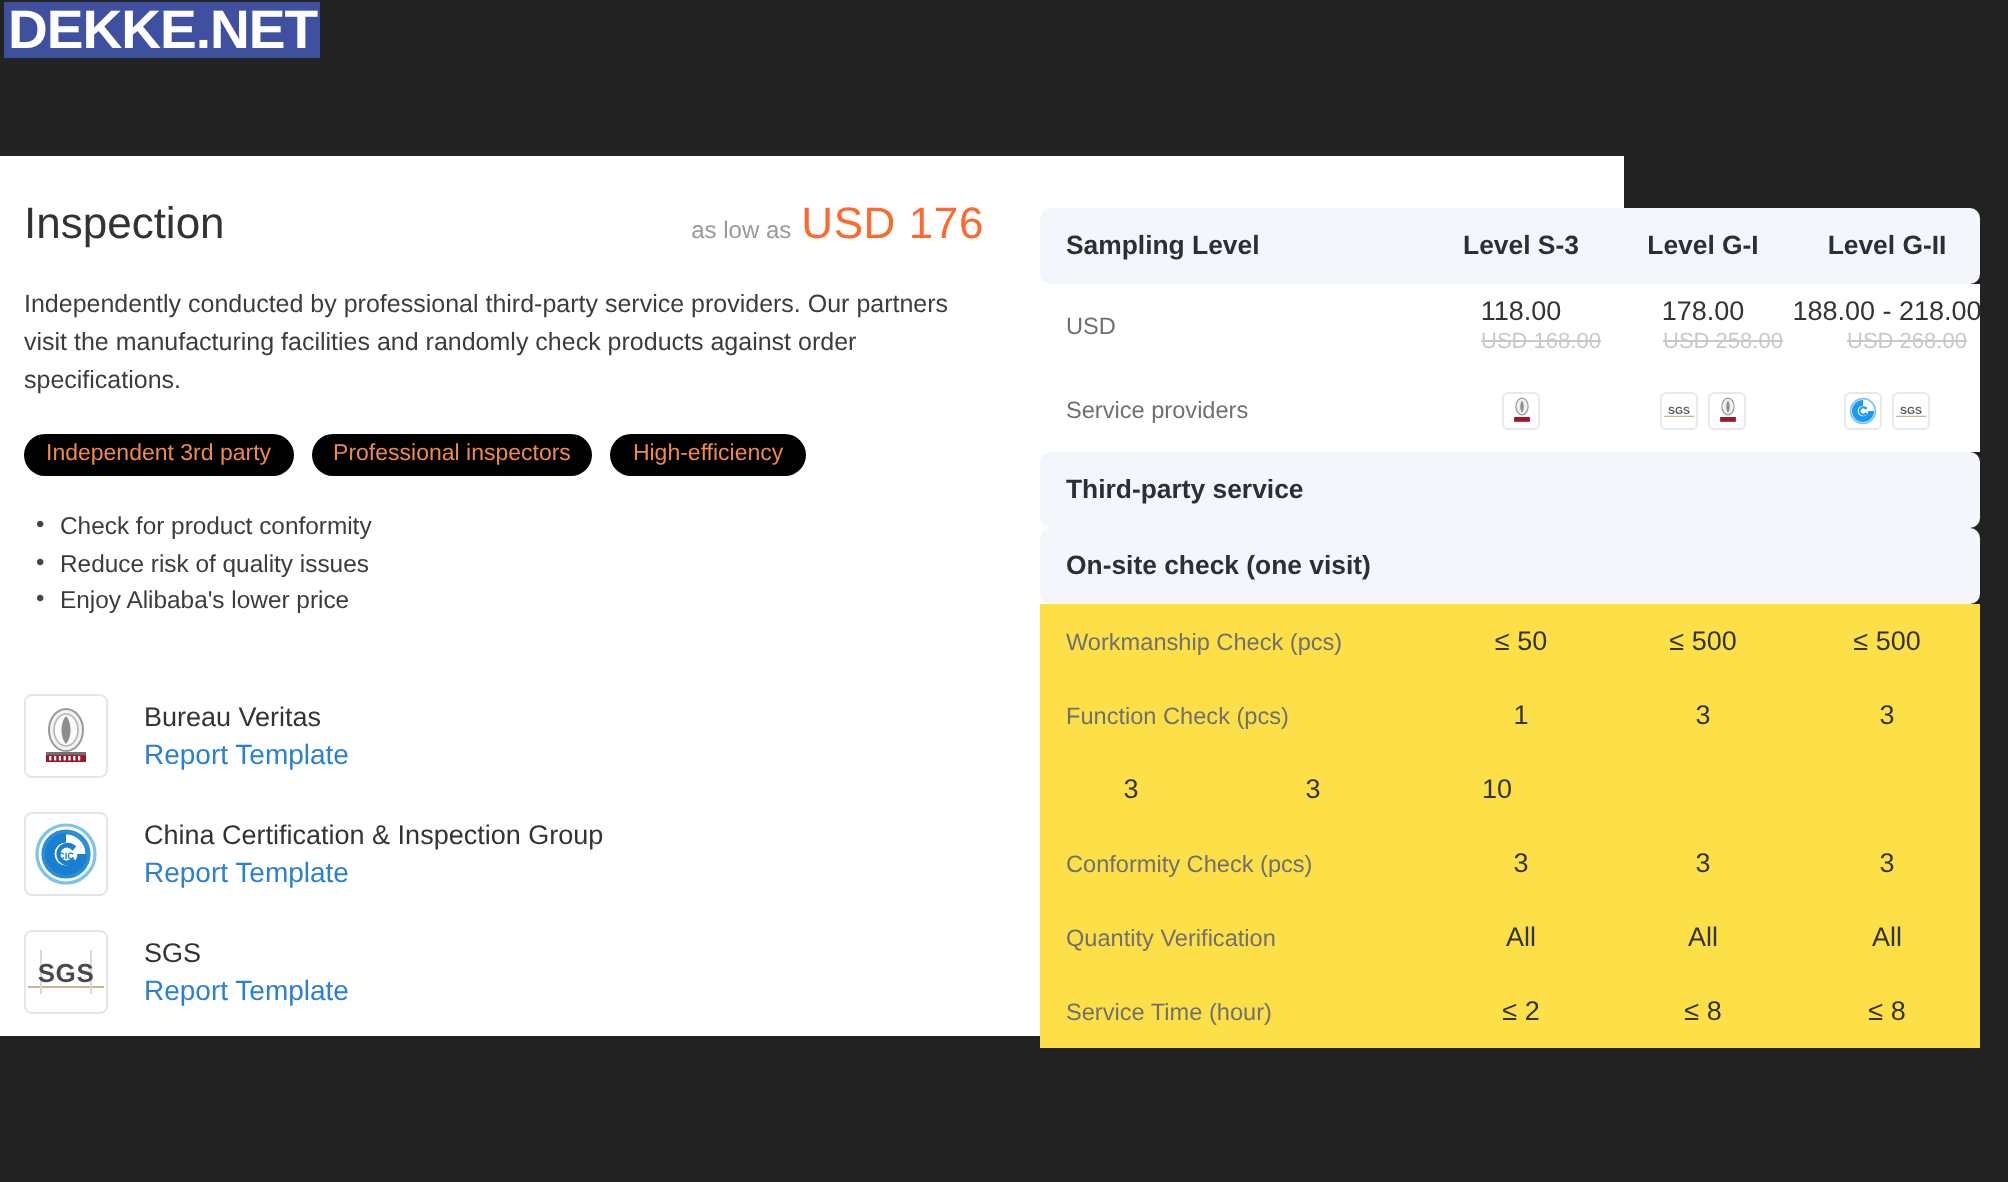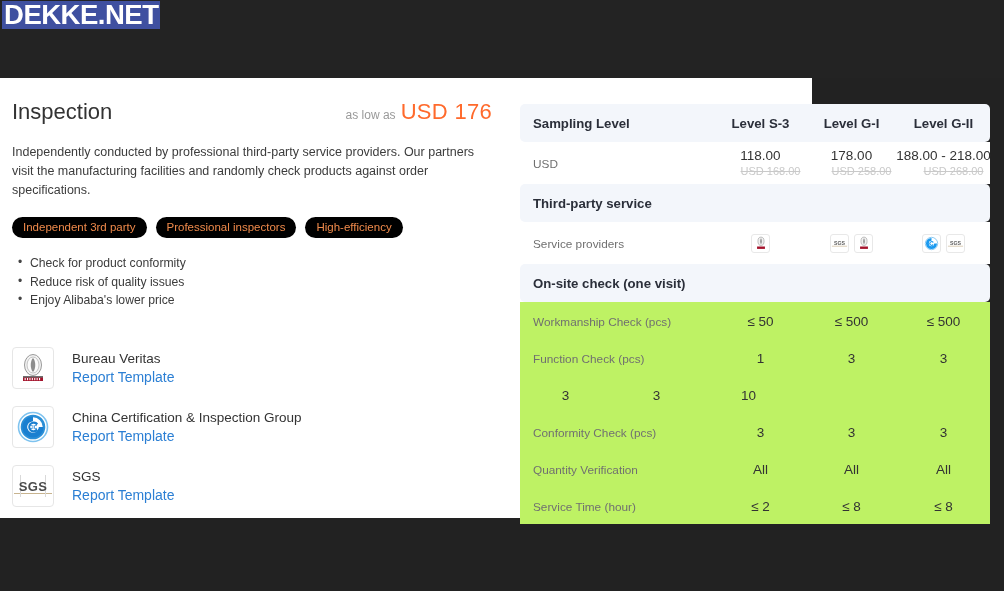--- a/index.html
+++ b/index.html
@@ -187,21 +187,21 @@
     background: #f3f6fb;
     border-radius: 5px;
   }
   .trow.section {
     height: 38px;
     background: #f3f6fb;
     border-radius: 5px;
   }
   .trow.data {
     height: 37px;
-    background: #bef264;
+    background: #fde047;
   }
   .trow.price {
     height: 42px;
     background: #ffffff;
   }
   .trow.providers-row {
     height: 42px;
     background: #ffffff;
   }
   .c0 {
@@ -398,27 +398,20 @@
         </div>
       </div>
       <div class="cN wide">
         <div class="price-cell">
           <span class="pnow">188.00 - 218.00</span>
           <span class="pold">USD 268.00</span>
         </div>
       </div>
     </div>
 
-    <div class="trow section">
-      <div class="c0"><span class="hlabel">Third-party service</span></div>
-      <div class="cN"></div>
-        <div class="cN"></div>
-        <div class="cN wide"></div>
-    </div>
-
     <div class="trow providers-row">
       <div class="c0"><span class="rlabel">Service providers</span></div>
       <div class="cN">
         <div class="mini-wrap">
           <span class="mini">
             <svg width="14" height="14" viewBox="0 0 32 32" aria-hidden="true">
               <ellipse cx="16" cy="12" rx="7" ry="9.5" fill="#f0f0f0" stroke="#9a9a9a" stroke-width="1.4"></ellipse>
               <path d="M16 5 C13.4 8, 13.4 16, 16 19 C18.6 16, 18.6 8, 16 5 Z" fill="#8d8d8d"></path>
               <rect x="7" y="24" width="18" height="5.5" fill="#a4132c"></rect>
             </svg>
@@ -456,20 +449,27 @@
             <svg width="17" height="12" viewBox="0 0 40 30" aria-hidden="true">
               <line x1="1" y1="23" x2="39" y2="23" stroke="#c8b48f" stroke-width="1.6"></line>
               <text x="20" y="20" font-family="Liberation Sans, sans-serif" font-size="13" font-weight="bold" fill="#5a5a5a" text-anchor="middle">SGS</text>
             </svg>
           </span>
         </div>
       </div>
     </div>
 
     <div class="trow section">
+      <div class="c0"><span class="hlabel">Third-party service</span></div>
+      <div class="cN"></div>
+        <div class="cN"></div>
+        <div class="cN wide"></div>
+    </div>
+
+    <div class="trow section">
       <div class="c0"><span class="hlabel">On-site check (one visit)</span></div>
       <div class="cN"></div>
         <div class="cN"></div>
         <div class="cN wide"></div>
     </div>
 
     <div class="trow data">
       <div class="c0"><span class="rlabel">Workmanship Check (pcs)</span></div>
       <div class="cN"><span class="rval">≤ 50</span></div>
       <div class="cN"><span class="rval">≤ 500</span></div>

